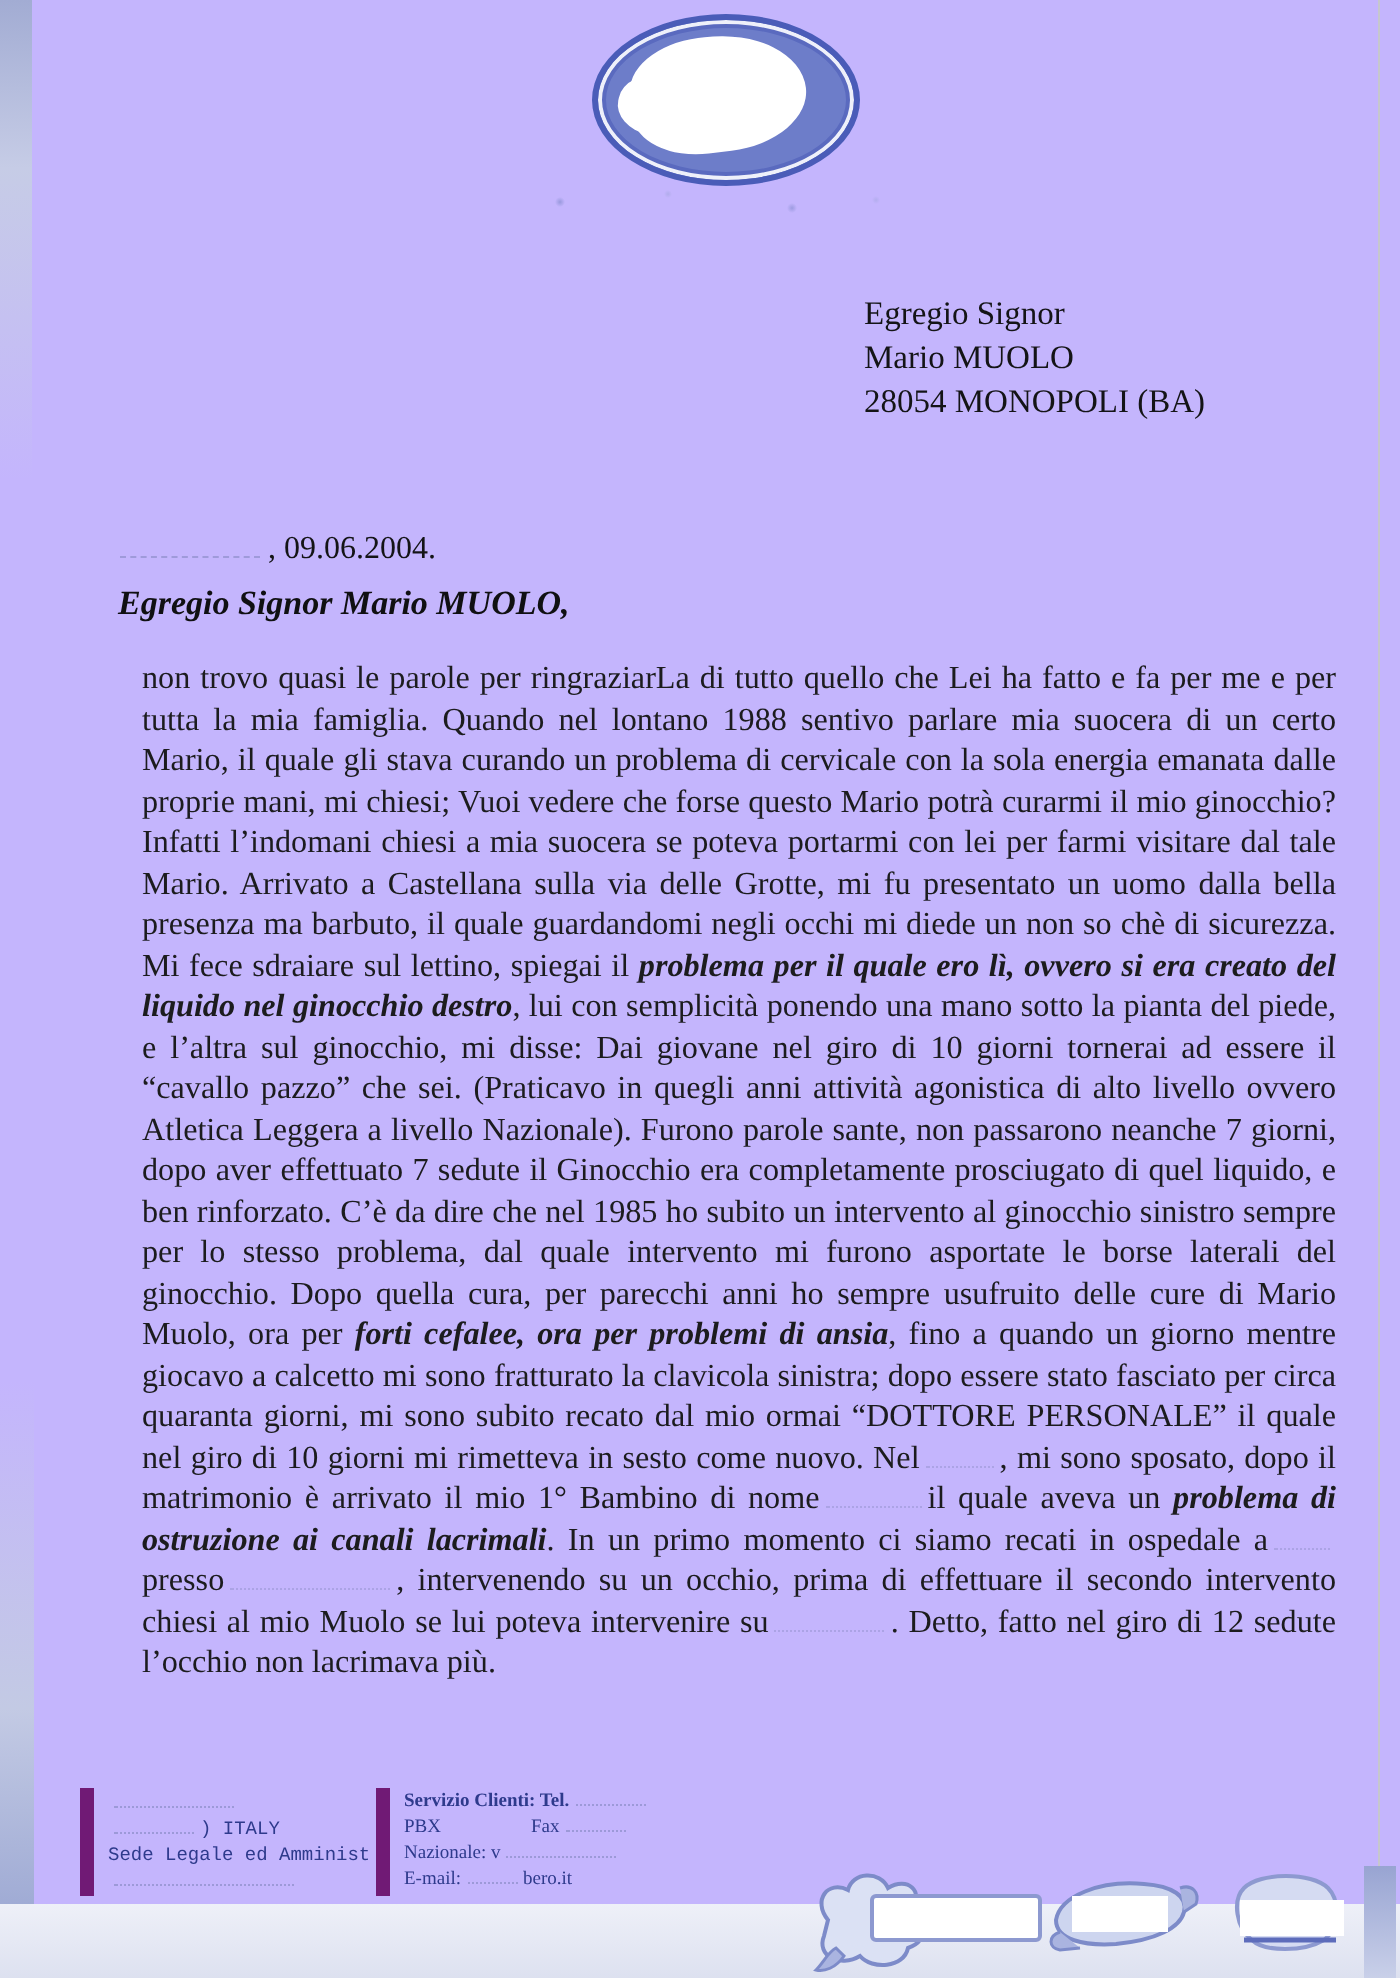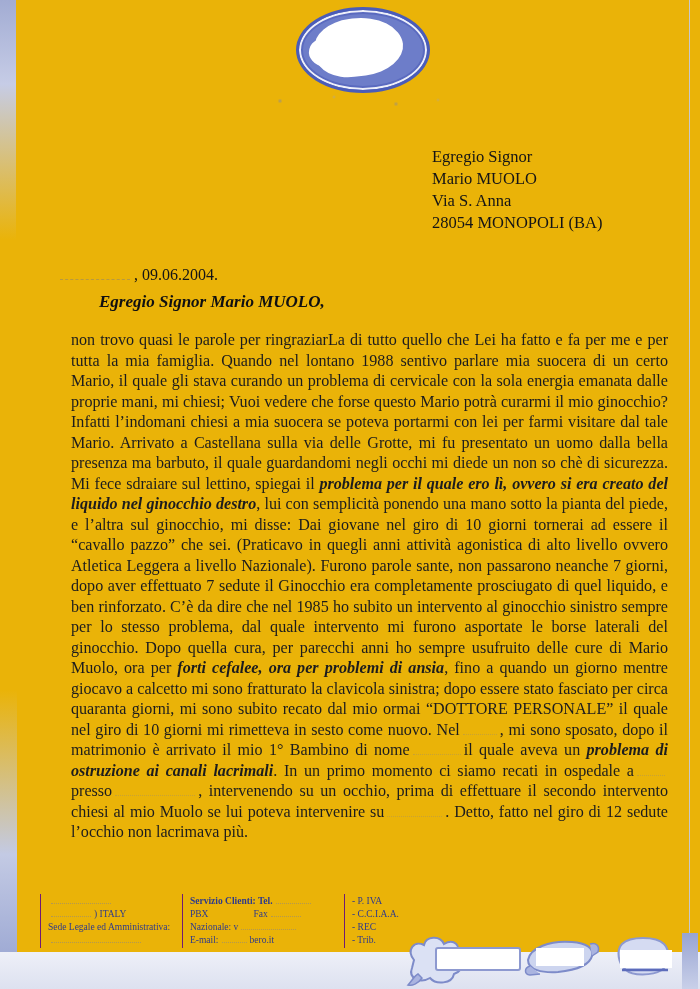--- a/index.html
+++ b/index.html
@@ -1,18 +1,18 @@
 <!DOCTYPE html>
 <html><head>
 <meta charset="utf-8">
 <style>
   html,body{margin:0;padding:0;background:#e9e9ec;}
   .page{
     position:relative;width:700px;height:989px;margin:0 auto;
-    background:#eab308;overflow:hidden;
+    background:#c4b5fd;overflow:hidden;
     font-family:"Liberation Serif","DejaVu Serif",serif;color:#1c1c1e;
   }
   
   .edge-tl{position:absolute;left:0;top:0;width:16px;height:240px;
     background:linear-gradient(180deg,#a2acd3 0%,#c6cce6 35%,rgba(255,255,255,0) 100%);}
   .edge-bl{position:absolute;left:0;top:690px;width:17px;height:299px;
     background:linear-gradient(180deg,rgba(255,255,255,0) 0%,#c3cae4 55%,#93a0cf 100%);}
   .scan-line-right{position:absolute;left:689px;top:0;width:1px;height:940px;background:#c6c7cd;}
   .bottom-band{position:absolute;left:0;top:952px;width:700px;height:37px;
     background:linear-gradient(180deg,#eef0f8,#dde1f0);}
@@ -29,37 +29,37 @@
   .logo-residue{position:absolute;left:268px;top:92px;width:190px;height:16px;
     background:
       radial-gradient(circle 1.5px at 12px 9px,rgba(110,125,190,.5),transparent 2.5px),
       radial-gradient(circle 1.5px at 128px 12px,rgba(110,125,190,.45),transparent 2.5px),
       radial-gradient(circle 1px at 66px 5px,rgba(150,160,210,.4),transparent 2px),
       radial-gradient(circle 1px at 170px 8px,rgba(150,160,210,.35),transparent 2px);}
   
   .address{position:absolute;left:432px;top:146px;font-size:16.5px;line-height:22px;color:#141416;}
   
   .dateline{position:absolute;left:60px;top:266px;font-size:16px;color:#141416;text-align:center;}
-  .salutation{position:absolute;left:59px;top:292px;font-size:17px;font-weight:bold;font-style:italic;color:#101012;margin-left:40px;}
+  .salutation{position:absolute;left:59px;top:292px;font-size:17px;font-weight:bold;font-style:italic;color:#101012;}
   
   .body{position:absolute;left:59px;top:318px;width:597px;margin:12px;
     font-size:16.1px;line-height:20.5px;text-align:justify;color:#1c1c1e;}
   .bi{font-weight:bold;font-style:italic;}
   .redact{display:inline-block;height:9px;margin:0 3px;
     border-bottom:1.5px dotted rgba(110,120,170,.28);}
   .residue-dash{display:inline-block;height:9px;margin-right:4px;
     border-bottom:1.5px dashed rgba(100,110,160,.38);}
   .w25{width:25px}.w28{width:28px}.w30{width:30px}.w34{width:34px}.w35{width:35px}
   .w40{width:40px}.w45{width:45px}.w48{width:48px}.w55{width:55px}.w60{width:60px}
   .w70{width:70px}.w80{width:80px}.w90{width:90px}
   
   .footer{position:absolute;left:40px;top:894px;display:flex;align-items:stretch;
     font-size:9.5px;line-height:13px;color:#2e3a8c;}
-  .fcol{border-left:1px solid #701a75;padding:1px 4px 1px 7px;}
-  .fcol.c1{width:130px;}
+  .fcol{border-left:7px solid #701a75;padding:1px 4px 1px 7px;}
+  .fcol.c1{width:130px;font-family:Liberation Mono, monospace;}
   .fcol.c2{width:150px;}
   .fcol.c3{width:100px;}
   .frow{white-space:nowrap;overflow:hidden;height:13px;}
   .fres{display:inline-block;height:6px;margin:0 3px;
     border-bottom:1px dotted rgba(110,120,170,.45);}
   .sp{display:inline-block;}
   .fbold{font-weight:bold;}
   
   .stamps{position:absolute;left:400px;top:930px;width:280px;height:58px;}
 </style>
@@ -75,21 +75,20 @@
 
   <div class="logo">
     <div class="logo-blob"></div>
     <div class="logo-blob2"></div>
   </div>
   <div class="logo-residue"></div>
 
   <div class="address">
     <div>Egregio Signor</div>
     <div>Mario MUOLO</div>
-    <div>Via S. Anna</div>
     <div>28054 MONOPOLI (BA)</div>
   </div>
 
   <div class="dateline"><span class="residue-dash w70"></span><span>, 09.06.2004.</span></div>
 
   <div class="salutation">Egregio Signor Mario MUOLO,</div>
 
   <p class="body"><span>non trovo quasi le parole per ringraziarLa di tutto quello che Lei ha fatto e fa per me e per tutta la mia famiglia. Quando nel lontano 1988 sentivo parlare mia suocera di un certo Mario, il quale gli stava curando un problema di cervicale con la sola energia emanata dalle proprie mani, mi chiesi; Vuoi vedere che forse questo Mario potrà curarmi il mio ginocchio? Infatti l’indomani chiesi a mia suocera se poteva portarmi con lei per farmi visitare dal tale Mario. Arrivato a Castellana sulla via delle Grotte, mi fu presentato un uomo dalla bella presenza ma barbuto, il quale guardandomi negli occhi mi diede un non so chè di sicurezza. Mi fece sdraiare sul lettino, spiegai il </span><span class="bi">problema per il quale ero lì, ovvero si era creato del liquido nel ginocchio destro</span><span>, lui con semplicità ponendo una mano sotto la pianta del piede, e l’altra sul ginocchio, mi disse: Dai giovane nel giro di 10 giorni tornerai ad essere il “cavallo pazzo” che sei. (Praticavo in quegli anni attività agonistica di alto livello ovvero Atletica Leggera a livello Nazionale). Furono parole sante, non passarono neanche 7 giorni, dopo aver effettuato 7 sedute il Ginocchio era completamente prosciugato di quel liquido, e ben rinforzato. C’è da dire che nel 1985 ho subito un intervento al ginocchio sinistro sempre per lo stesso problema, dal quale intervento mi furono asportate le borse laterali del ginocchio. Dopo quella cura, per parecchi anni ho sempre usufruito delle cure di Mario Muolo, ora per </span><span class="bi">forti cefalee, ora per problemi di ansia</span><span>, fino a quando un giorno mentre giocavo a calcetto mi sono fratturato la clavicola sinistra; dopo essere stato fasciato per circa quaranta giorni, mi sono subito recato dal mio ormai “DOTTORE PERSONALE” il quale nel giro di 10 giorni mi rimetteva in sesto come nuovo. Nel</span><span class="redact w34"></span><span>, mi sono sposato, dopo il matrimonio è arrivato il mio 1° Bambino di nome</span><span class="redact w48"></span><span>il quale aveva un </span><span class="bi">problema di ostruzione ai canali lacrimali</span><span>. In un primo momento ci siamo recati in ospedale a</span><span class="redact w28"></span><span>presso</span><span class="redact w80"></span><span>, intervenendo su un occhio, prima di effettuare il secondo intervento chiesi al mio Muolo se lui poteva intervenire su</span><span class="redact w55"></span><span>. Detto, fatto nel giro di 12 sedute l’occhio non lacrimava più.</span></p>
 
   <div class="footer">
@@ -97,26 +96,20 @@
       <div class="frow"><span class="fres w60"></span></div>
       <div class="frow"><span class="fres w40"></span><span>) ITALY</span></div>
       <div class="frow"><span>Sede Legale ed Amministrativa:</span></div>
       <div class="frow"><span class="fres w90"></span></div>
     </div>
     <div class="fcol c2">
       <div class="frow"><span class="fbold">Servizio Clienti: Tel.</span><span class="fres w35"></span></div>
       <div class="frow"><span>PBX</span><span class="sp w45"></span><span>Fax</span><span class="fres w30"></span></div>
       <div class="frow"><span>Nazionale: v</span><span class="fres w55"></span></div>
       <div class="frow"><span>E-mail:</span><span class="fres w25"></span><span>bero.it</span></div>
-    </div>
-    <div class="fcol c3">
-      <div class="frow">- P. IVA</div>
-      <div class="frow">- C.C.I.A.A.</div>
-      <div class="frow">- REC</div>
-      <div class="frow">- Trib.</div>
     </div>
   </div>
 
   <div class="stamps">
     <svg width="280" height="58" viewBox="0 0 280 58">
       <g>
         <path d="M14 30 C6 20 14 10 24 15 C26 6 40 5 44 14 C54 8 62 16 56 24 L50 30 C62 28 66 40 54 44 C52 54 36 55 30 48 C20 54 8 48 12 38 Z" fill="#dbe1f4" stroke="#7d8bc9" stroke-width="2"></path>
         <path d="M22 48 C18 54 12 56 8 55 C12 51 14 46 18 44 Z" fill="#aab4e0" stroke="#7d8bc9" stroke-width="1.5"></path>
         <rect x="36" y="18" width="84" height="22" rx="2" fill="#ffffff" stroke="#8d99d0" stroke-width="2"></rect>
       </g>

